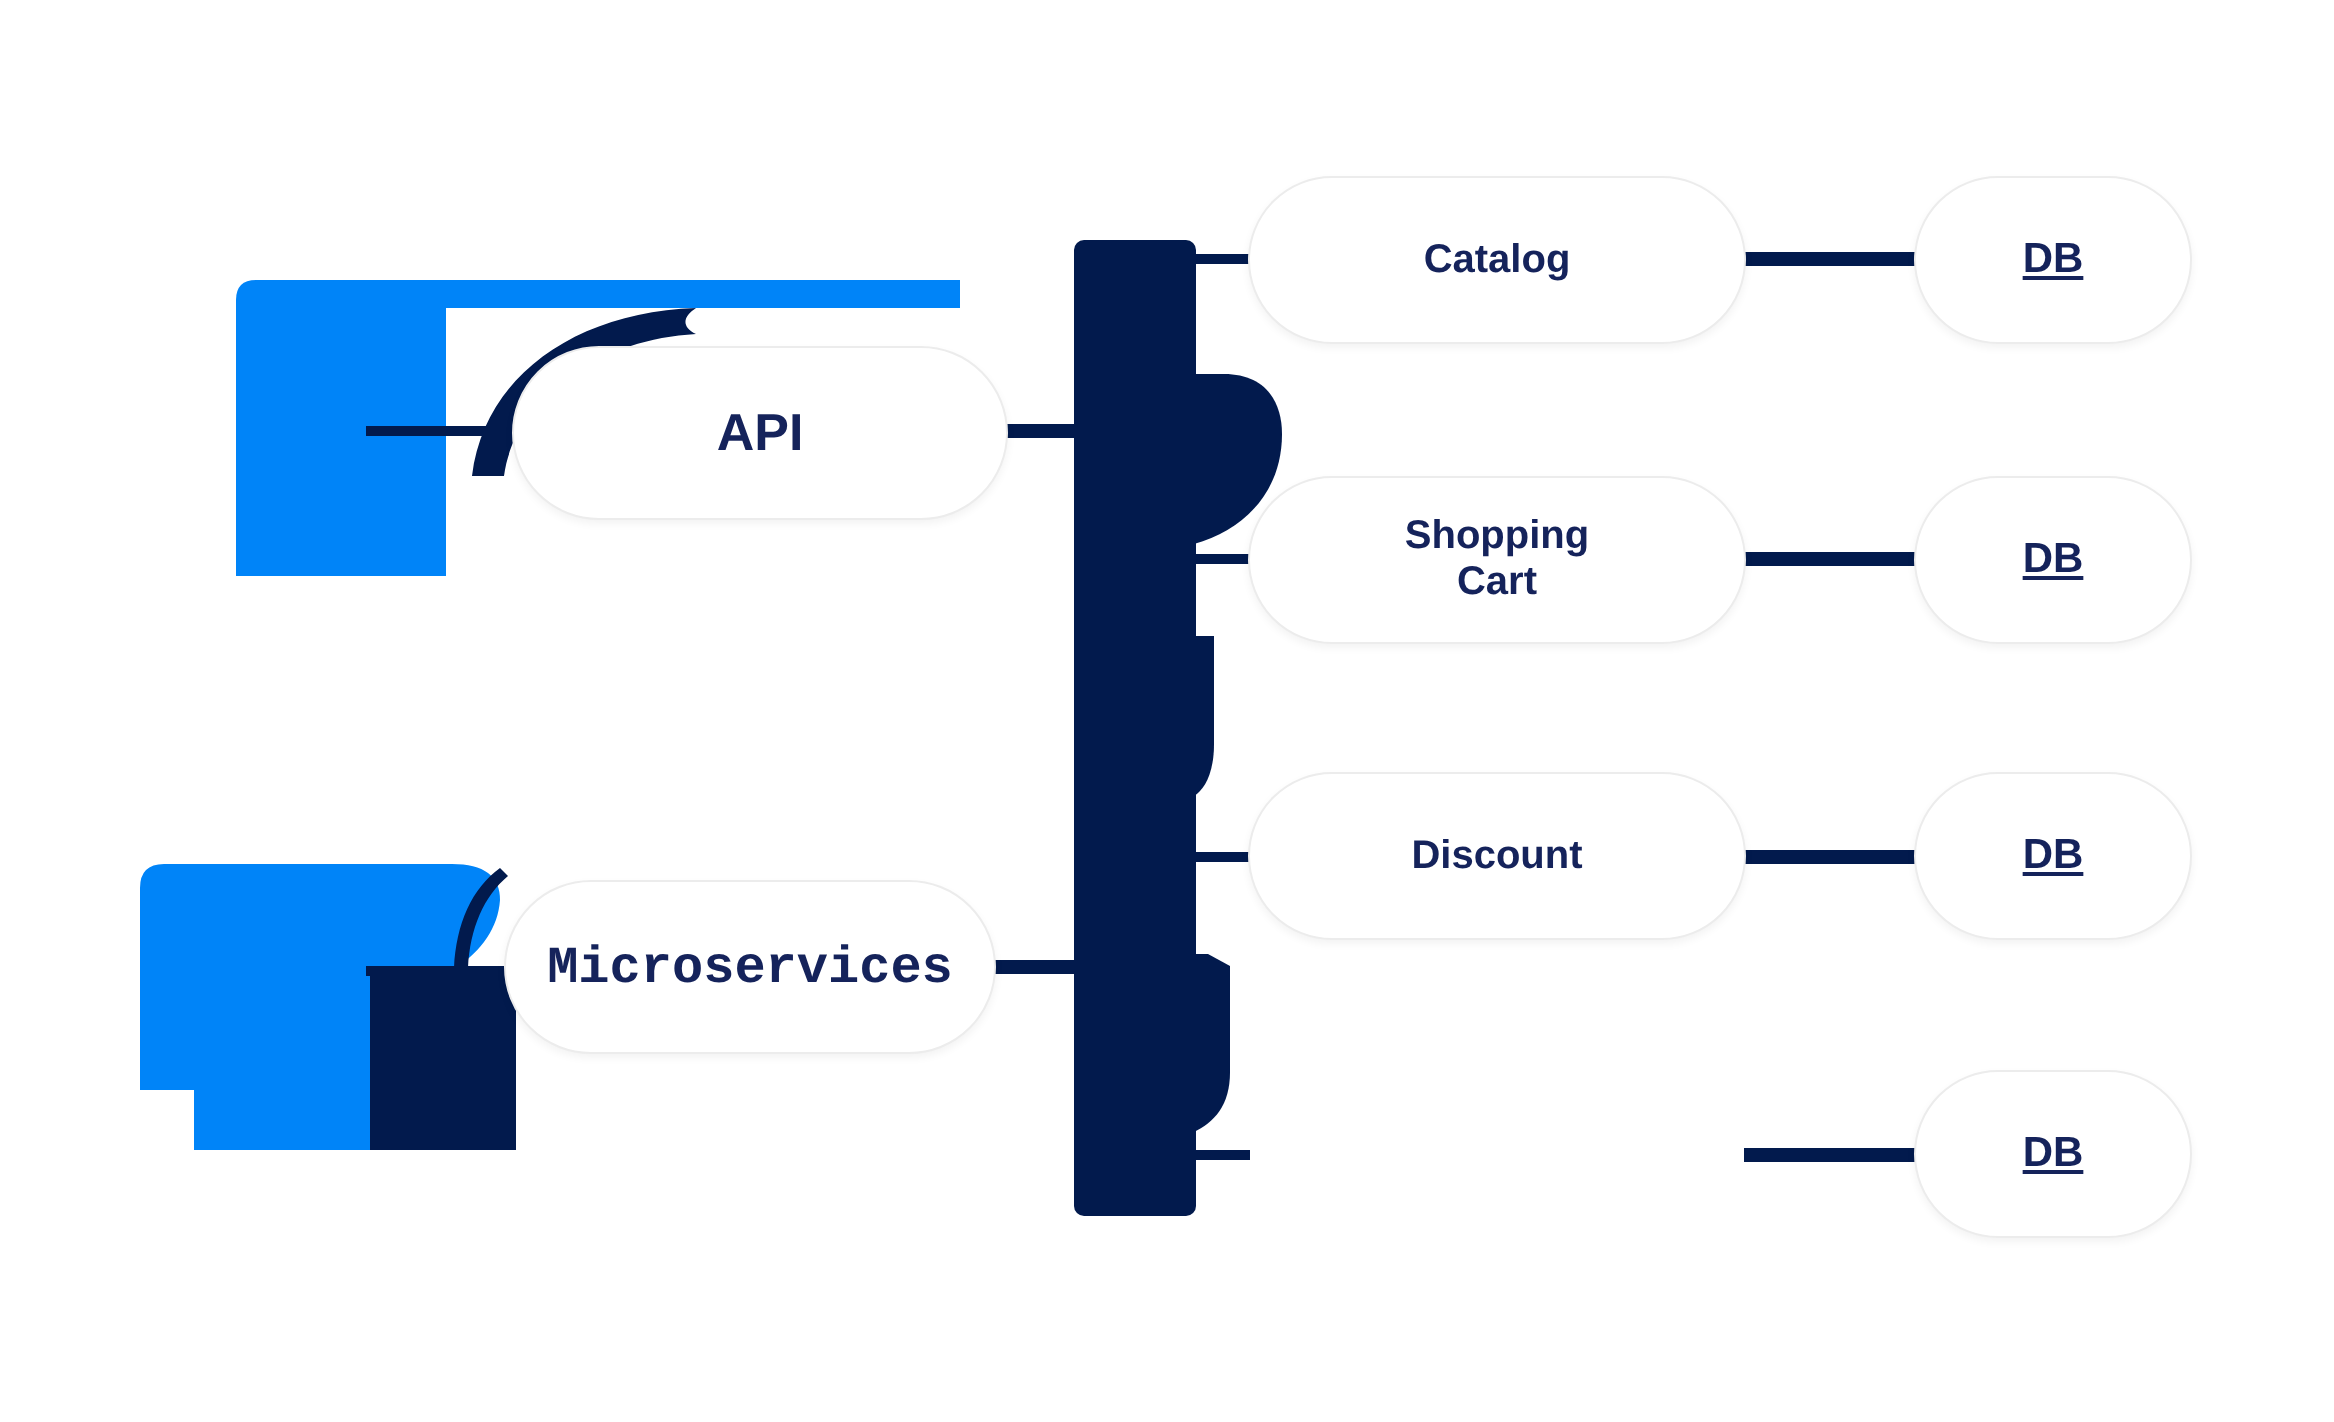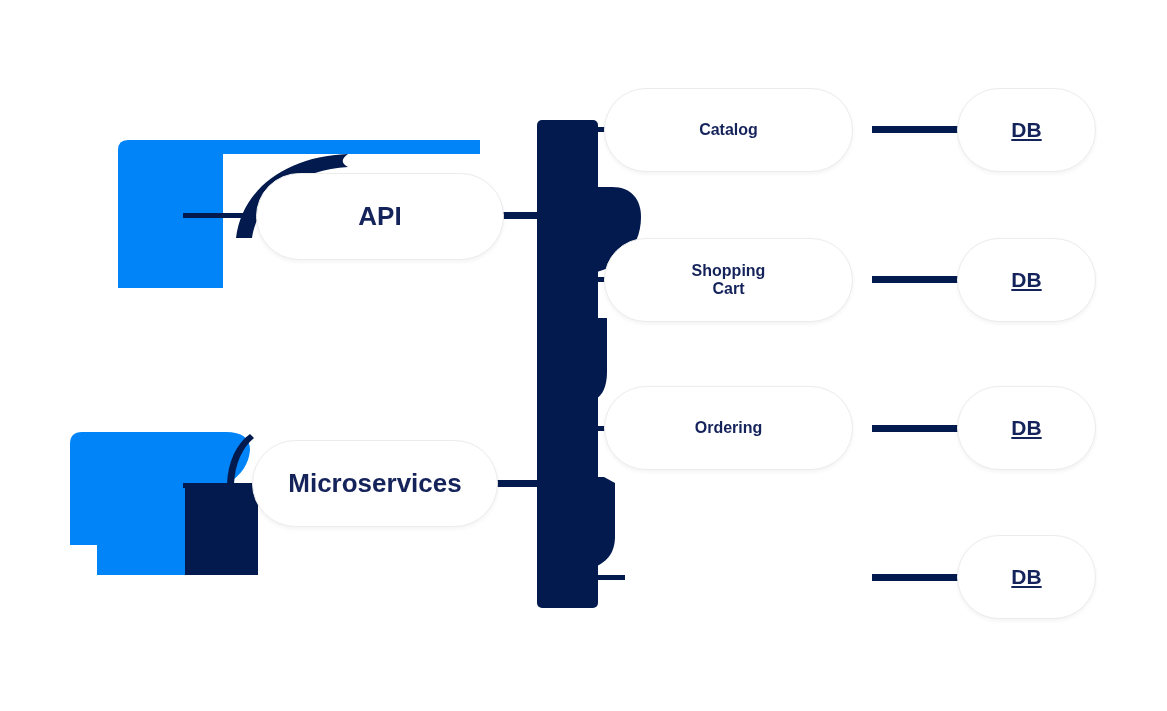--- a/index.html
+++ b/index.html
@@ -16,22 +16,22 @@
     background:#ffffff;
     border:1px solid #ececec;
     box-shadow:0 2px 4px rgba(0,0,0,0.05);
     border-radius:46px;
     display:flex;align-items:center;justify-content:center;
     color:#15235B;font-weight:bold;
     box-sizing:border-box;
     text-align:center;
   }
   .api   {left:256px;top:173px;width:248px;height:87px;font-size:26px;}
-  .micro {left:252px;top:440px;width:246px;height:87px;font-size:26px;}
-  .svc   {left:604px;width:249px;height:84px;font-size:16px;}
+  .micro {left:252px;top:440px;width:246px;height:87px;font-size:26px;font-family:Liberation Mono, monospace;}
+  .svc   {left:624px;width:249px;height:84px;font-size:20px;}
   .db    {left:957px;width:139px;height:84px;font-size:21px;text-decoration:underline;}
   .r1{top:88px}.r2{top:238px}.r3{top:386px}.r4{top:535px}
   .svc-label{max-width:110px;line-height:1.15;}
 </style>
 </head>
 <body>
 
 <div id="stage">
 
   <svg id="shapes" viewBox="0 0 1167 711">
@@ -88,21 +88,21 @@
   </div>
 
   <div class="pill svc r2">
     <span class="svc-label">Shopping Cart</span>
   </div>
   <div class="pill db r2">
     <span>DB</span>
   </div>
 
   <div class="pill svc r3">
-    <span class="svc-label">Ordering</span>
+    <span class="svc-label">Discount</span>
   </div>
   <div class="pill db r3">
     <span>DB</span>
   </div>
 
   <div class="pill db r4">
     <span>DB</span>
   </div>
 
 </div>

